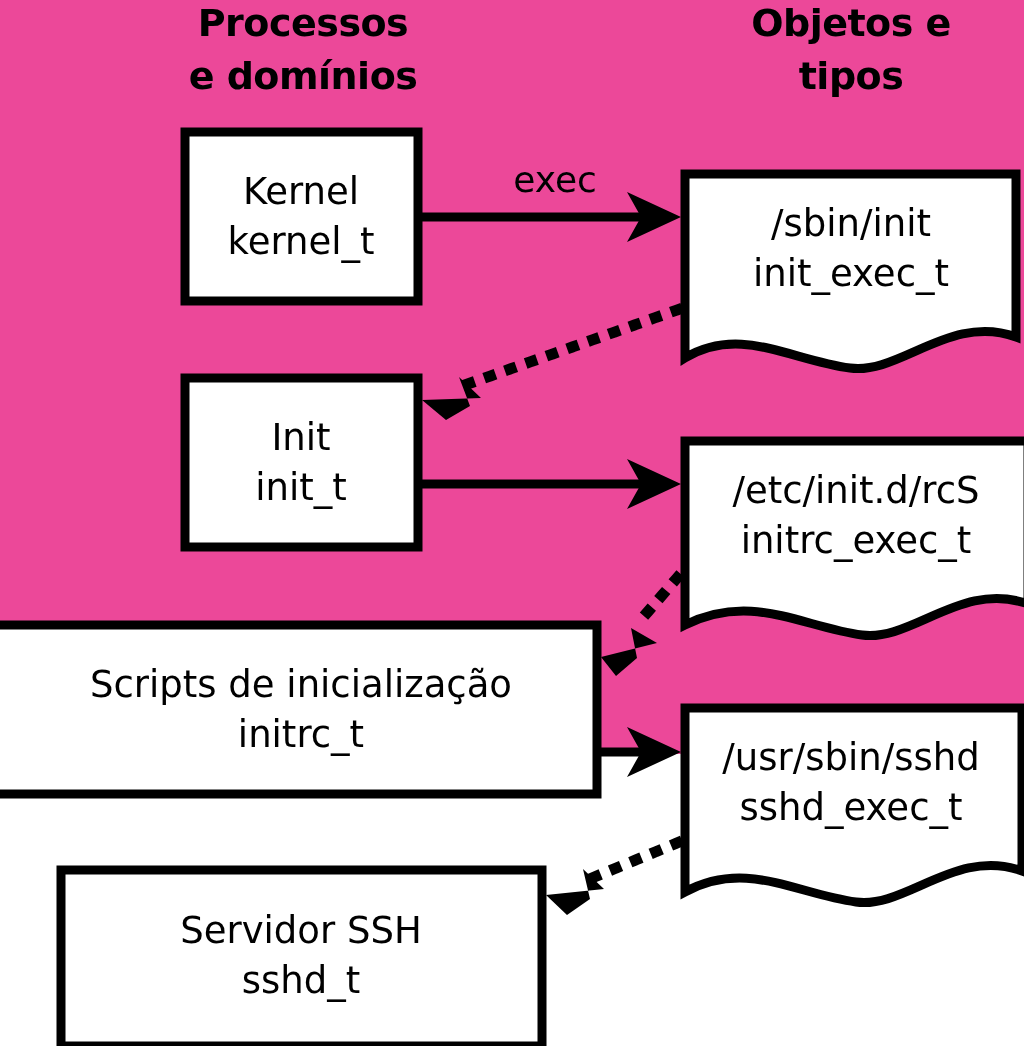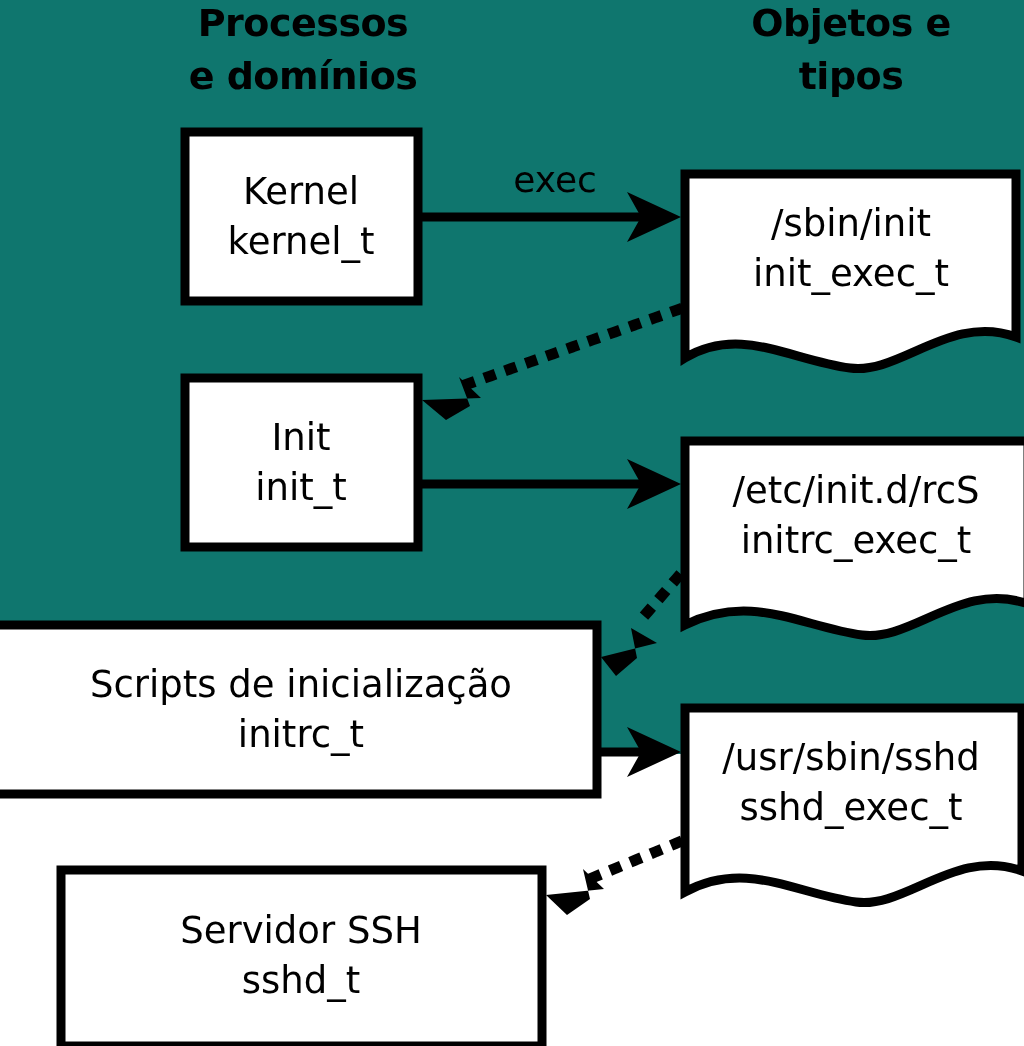--- a/index.html
+++ b/index.html
@@ -10,21 +10,21 @@
   body {
     width: 1024px;
     height: 1046px;
     overflow: hidden;
     font-family: "DejaVu Sans", sans-serif;
   }
   #diagram-root {
     position: relative;
     width: 1024px;
     height: 754px;
-    background: #0f766e;
+    background: #ec4899;
   }
   svg.diagram-svg {
     display: block;
     width: 1024px;
     height: 1046px;
   }
   .col-heading {
     font-family: "DejaVu Sans", sans-serif;
     font-weight: bold;
     font-size: 38px;

